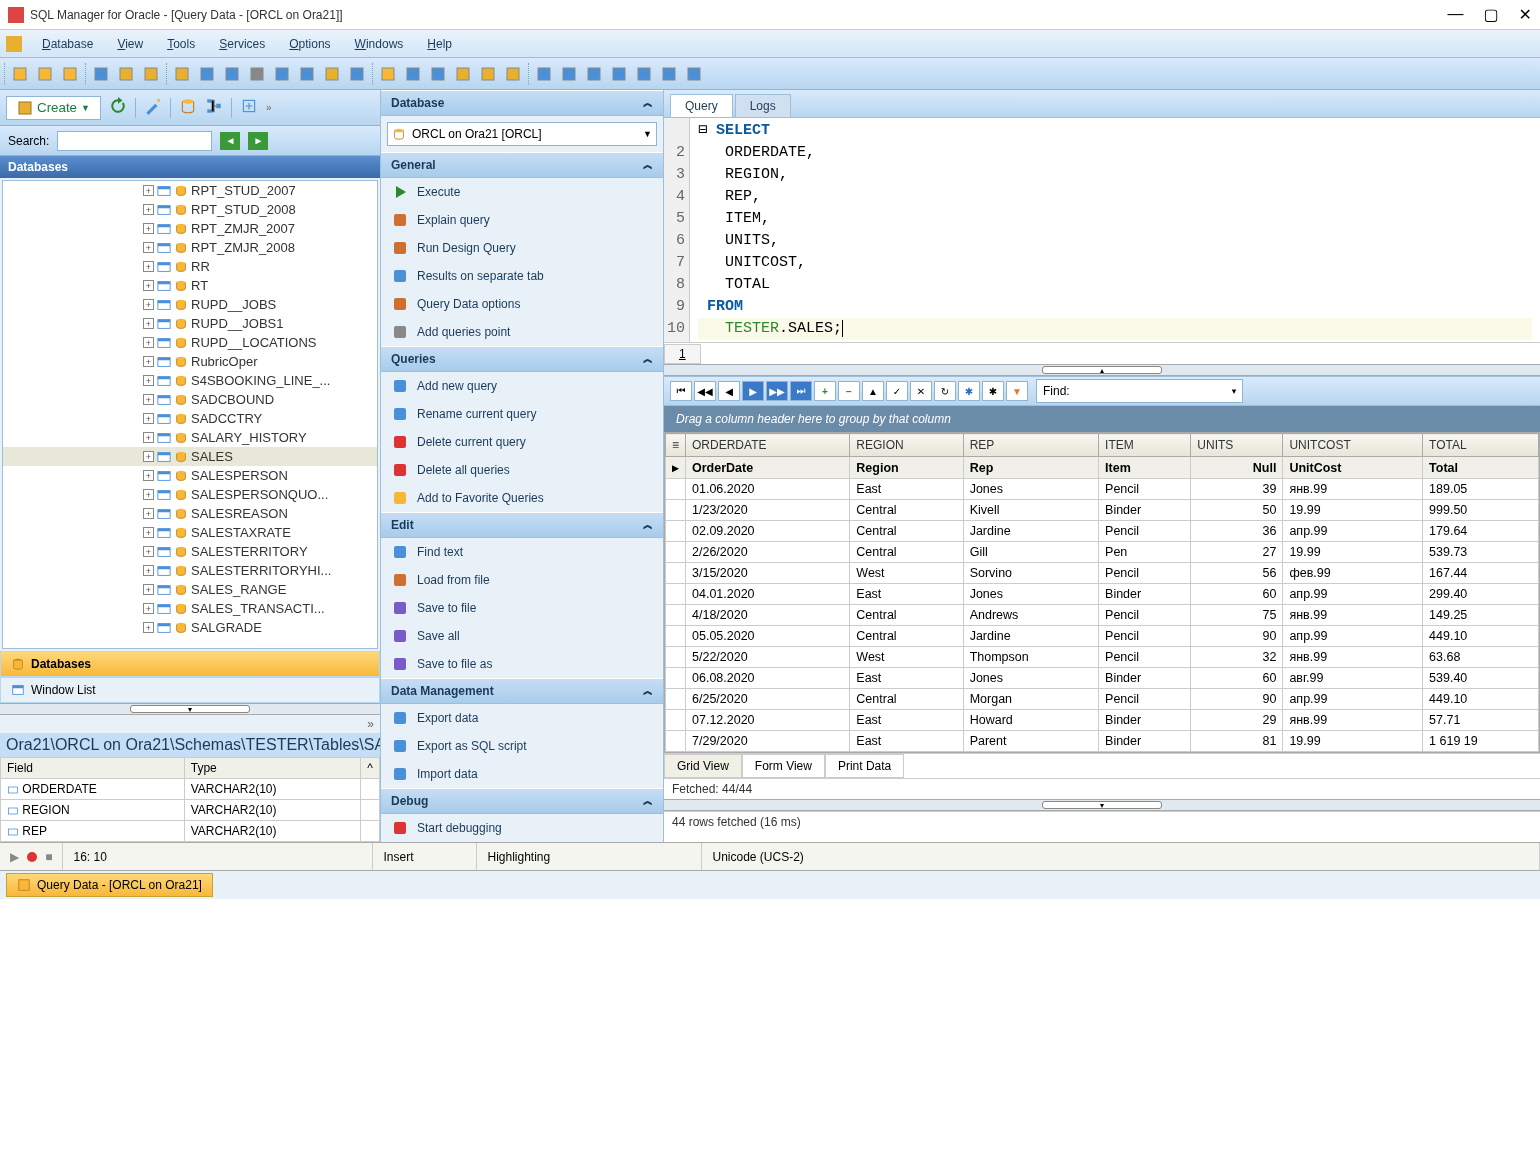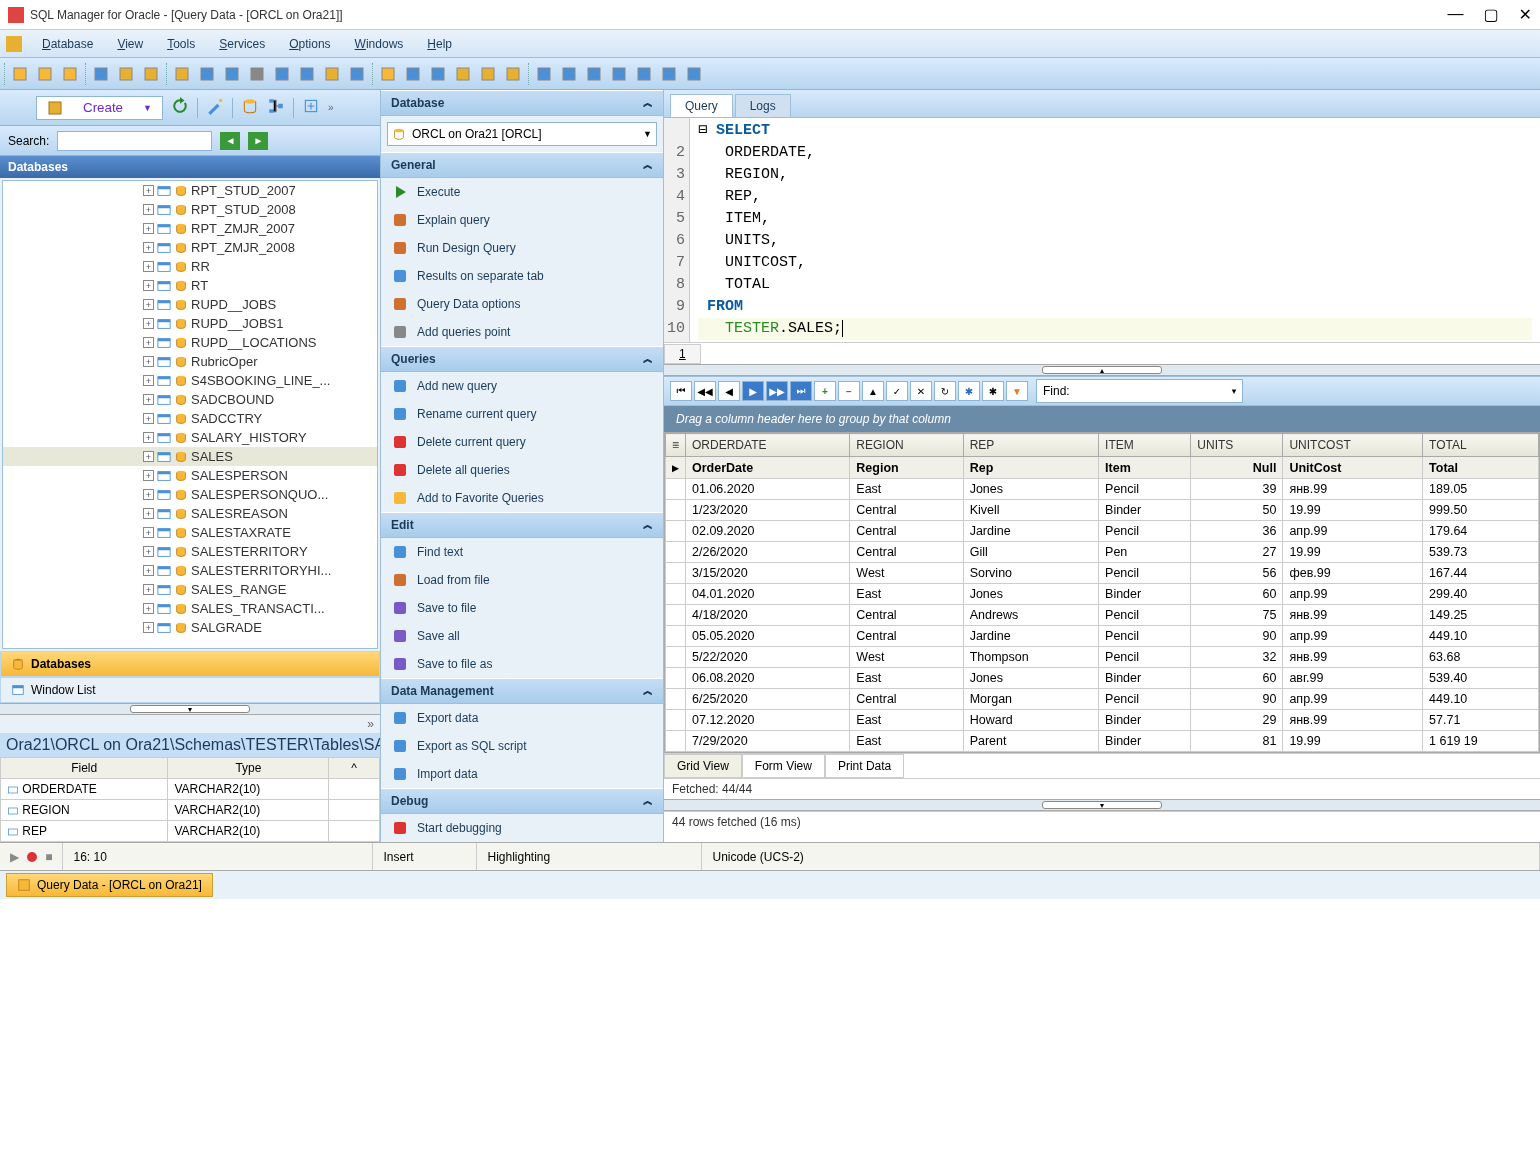--- a/index.html
+++ b/index.html
@@ -10,21 +10,21 @@
 .titlebar-btns { display: flex; gap: 20px; font-size: 16px; }
 .menubar { height: 28px; background: linear-gradient(#eaf3fb,#d3e5f7); display: flex; align-items: center; padding: 0 6px; border-bottom: 1px solid #9ebfd9; }
 .menubar .menu-icon { width: 16px; height: 16px; background: #e8b030; margin-right: 8px; }
 .menubar .mi { padding: 0 12px; color: #1a3a5a; }
 .menubar .mi u { text-decoration: underline; }
 .toolbar { height: 32px; background: linear-gradient(#d9eafc,#b8d6f0); display: flex; align-items: center; border-bottom: 1px solid #8fb5d5; padding: 0 4px; }
 .tb-grp { display: flex; align-items: center; border-left: 1px dotted #7aa; padding: 0 4px; gap: 3px; }
 .tb-btn { width: 22px; height: 22px; display: flex; align-items: center; justify-content: center; border-radius: 2px; }
 .tb-btn svg { width: 16px; height: 16px; }
 .secondbar { height: 36px; background: linear-gradient(#d9eafc,#b8d6f0); display: flex; align-items: center; border-bottom: 1px solid #8fb5d5; padding: 0 6px; gap: 8px; }
-.create-btn { background: #fff; border: 1px solid #8fb5d5; padding: 3px 10px; display: flex; align-items: center; gap: 20px; color: #6d28d9; margin-left: 30px; }
+.create-btn { background: #fff; border: 1px solid #8fb5d5; padding: 3px 10px; display: flex; align-items: center; gap: 4px; color: #15803d; }
 .small-icon { width: 16px; height: 16px; display: inline-block; }
 .searchrow { height: 30px; background: linear-gradient(#d9eafc,#b8d6f0); display: flex; align-items: center; padding: 0 8px; gap: 8px; border-bottom: 1px solid #8fb5d5; }
 .search-input { width: 155px; background: #fff; border: 1px solid #8fb5d5; height: 20px; padding: 0 4px; }
 .nav-btn { width: 20px; height: 18px; background: #3a9a3a; color: #fff; display: flex; align-items: center; justify-content: center; font-size: 10px; }
 .panel-head { background: linear-gradient(#5a8fd0,#3a6aa8); color: #fff; padding: 4px 8px; font-weight: bold; font-size: 12px; }
 .left { width: 380px; display: flex; flex-direction: column; background: #e8f0f8; }
 .tree-wrap { flex: 1; overflow: auto; background: #fff; border: 1px solid #9ebfd9; margin: 2px; }
 .tree-item { display: flex; align-items: center; padding: 2px 4px 2px 140px; gap: 3px; font-size: 13px; color: #333; }
 .tree-item.sel { background: #e8e8d8; }
 .plus { width: 11px; height: 11px; border: 1px solid #888; display: flex; align-items: center; justify-content: center; font-size: 9px; color: #555; background: #fff; }
@@ -68,21 +68,21 @@
 .grid .num { text-align: right; margin-top: 16px; }
 .bottom-tabs { display: flex; border-top: 1px solid #ccc; }
 .btab { padding: 4px 12px; border: 1px solid #ccc; background: #fff; }
 .btab.active { background: #f0f0e5; }
 .status-line { padding: 3px 8px; border-top: 1px solid #ccc; color: #333; }
 .collapser { height: 12px; background: #e0e8f0; display: flex; justify-content: center; align-items: center; border-top: 1px solid #aaa; border-bottom: 1px solid #aaa; }
 .collapser-handle { width: 120px; height: 8px; background: #fff; border: 1px solid #888; border-radius: 3px; display: flex; justify-content: center; align-items: center; font-size: 8px; }
 .bottom-left { background: #fff; }
 .breadcrumb { background: #c5ddf5; padding: 3px 6px; color: #1a3a5a; font-size: 16px; white-space: nowrap; overflow: hidden; }
 .field-grid { width: 100%; border-collapse: collapse; }
-.field-grid th { background: #f0f0e8; border: 1px solid #ccc; padding: 3px 22px; text-align: center; font-weight: normal; }
+.field-grid th { background: #f0f0e8; border: 1px solid #ccc; padding: 3px 6px; text-align: left; font-weight: normal; }
 .field-grid td { border: 1px solid #ccc; padding: 3px 6px; }
 .statusbar { height: 28px; background: #f5f5f0; border-top: 1px solid #aaa; display: flex; align-items: center; font-size: 12px; }
 .sb-cell { border-right: 1px solid #ccc; padding: 0 10px; height: 100%; display: flex; align-items: center; }
 .rec-dot { width: 10px; height: 10px; background: #d33; border-radius: 50%; }
 .tasktab { background: linear-gradient(#ffd87a,#f7b838); display: inline-flex; padding: 4px 10px; margin: 2px 0 0 6px; border: 1px solid #caa030; gap: 6px; align-items: center; }
 </style>
 </head>
 <body>
 
 <div class="titlebar">

